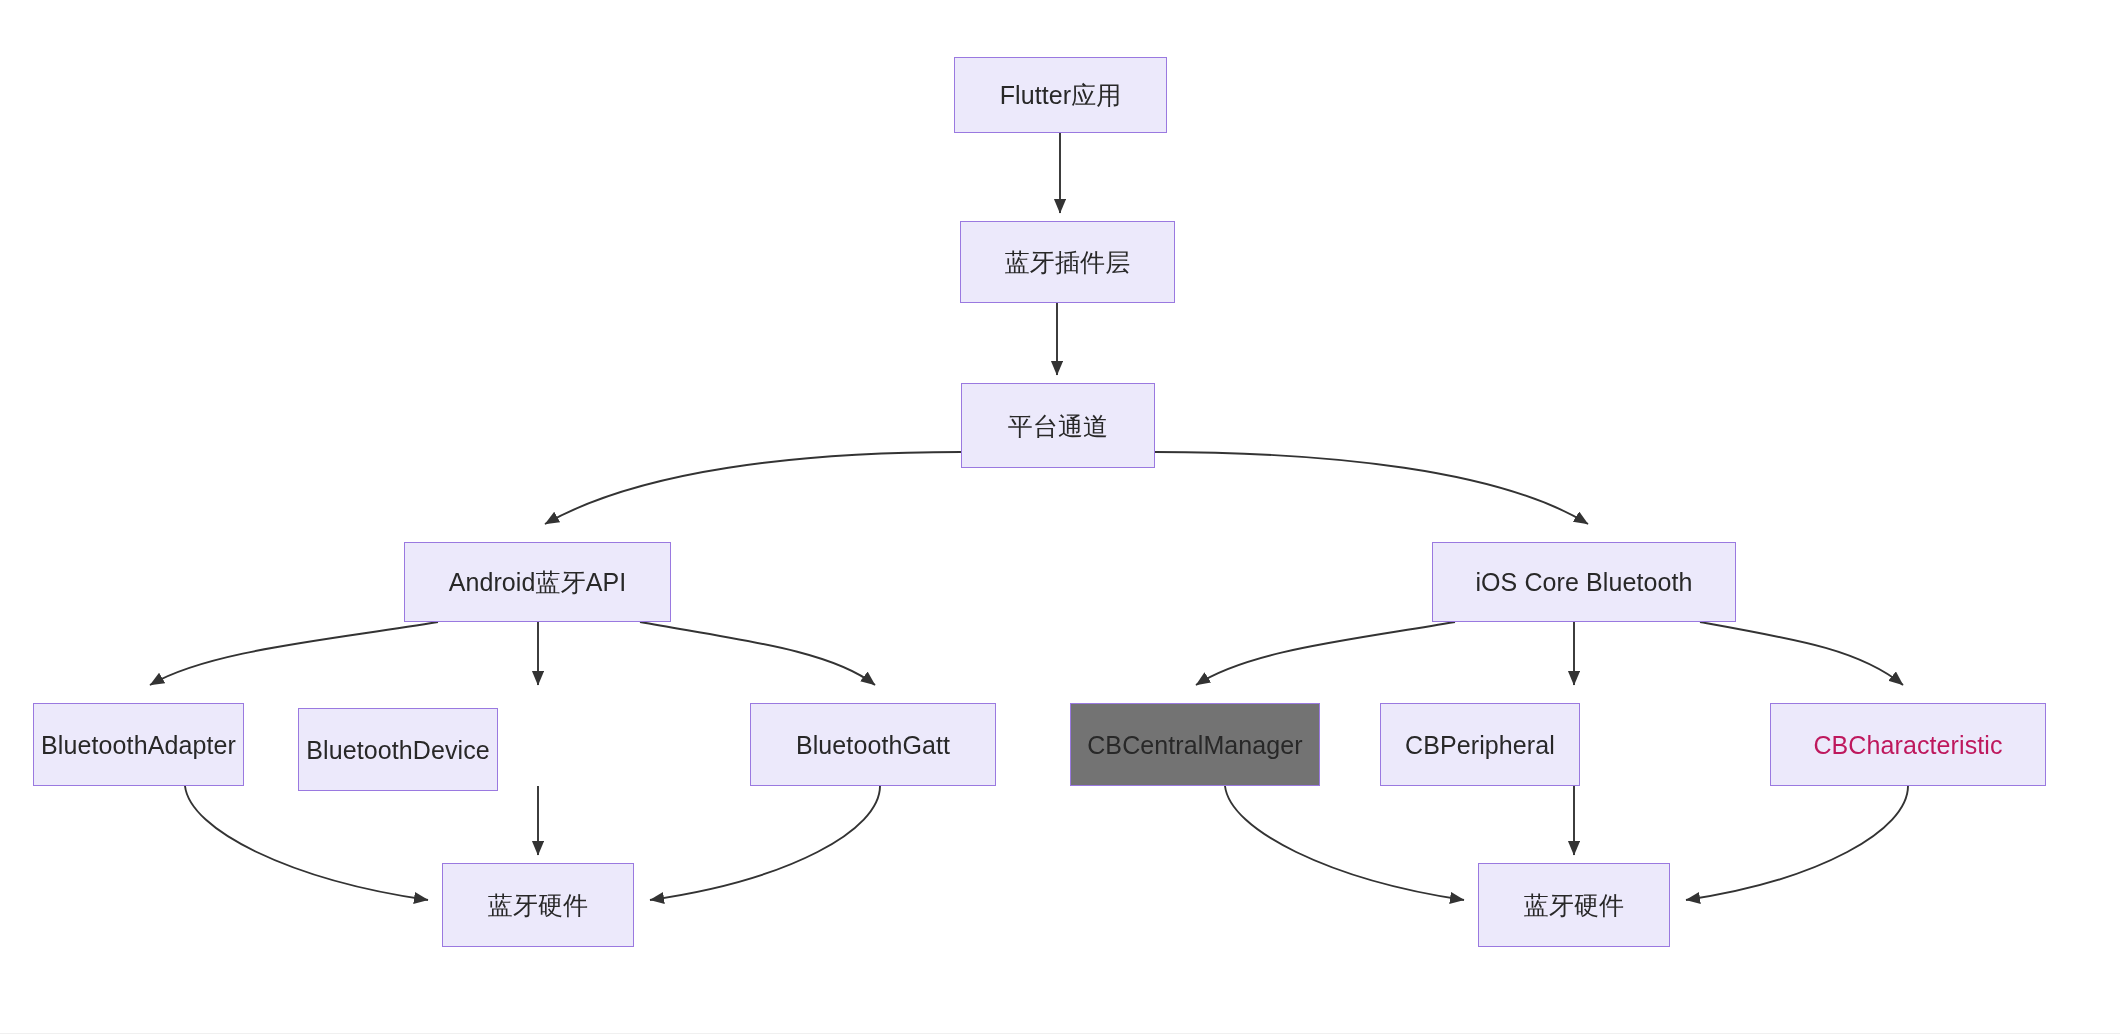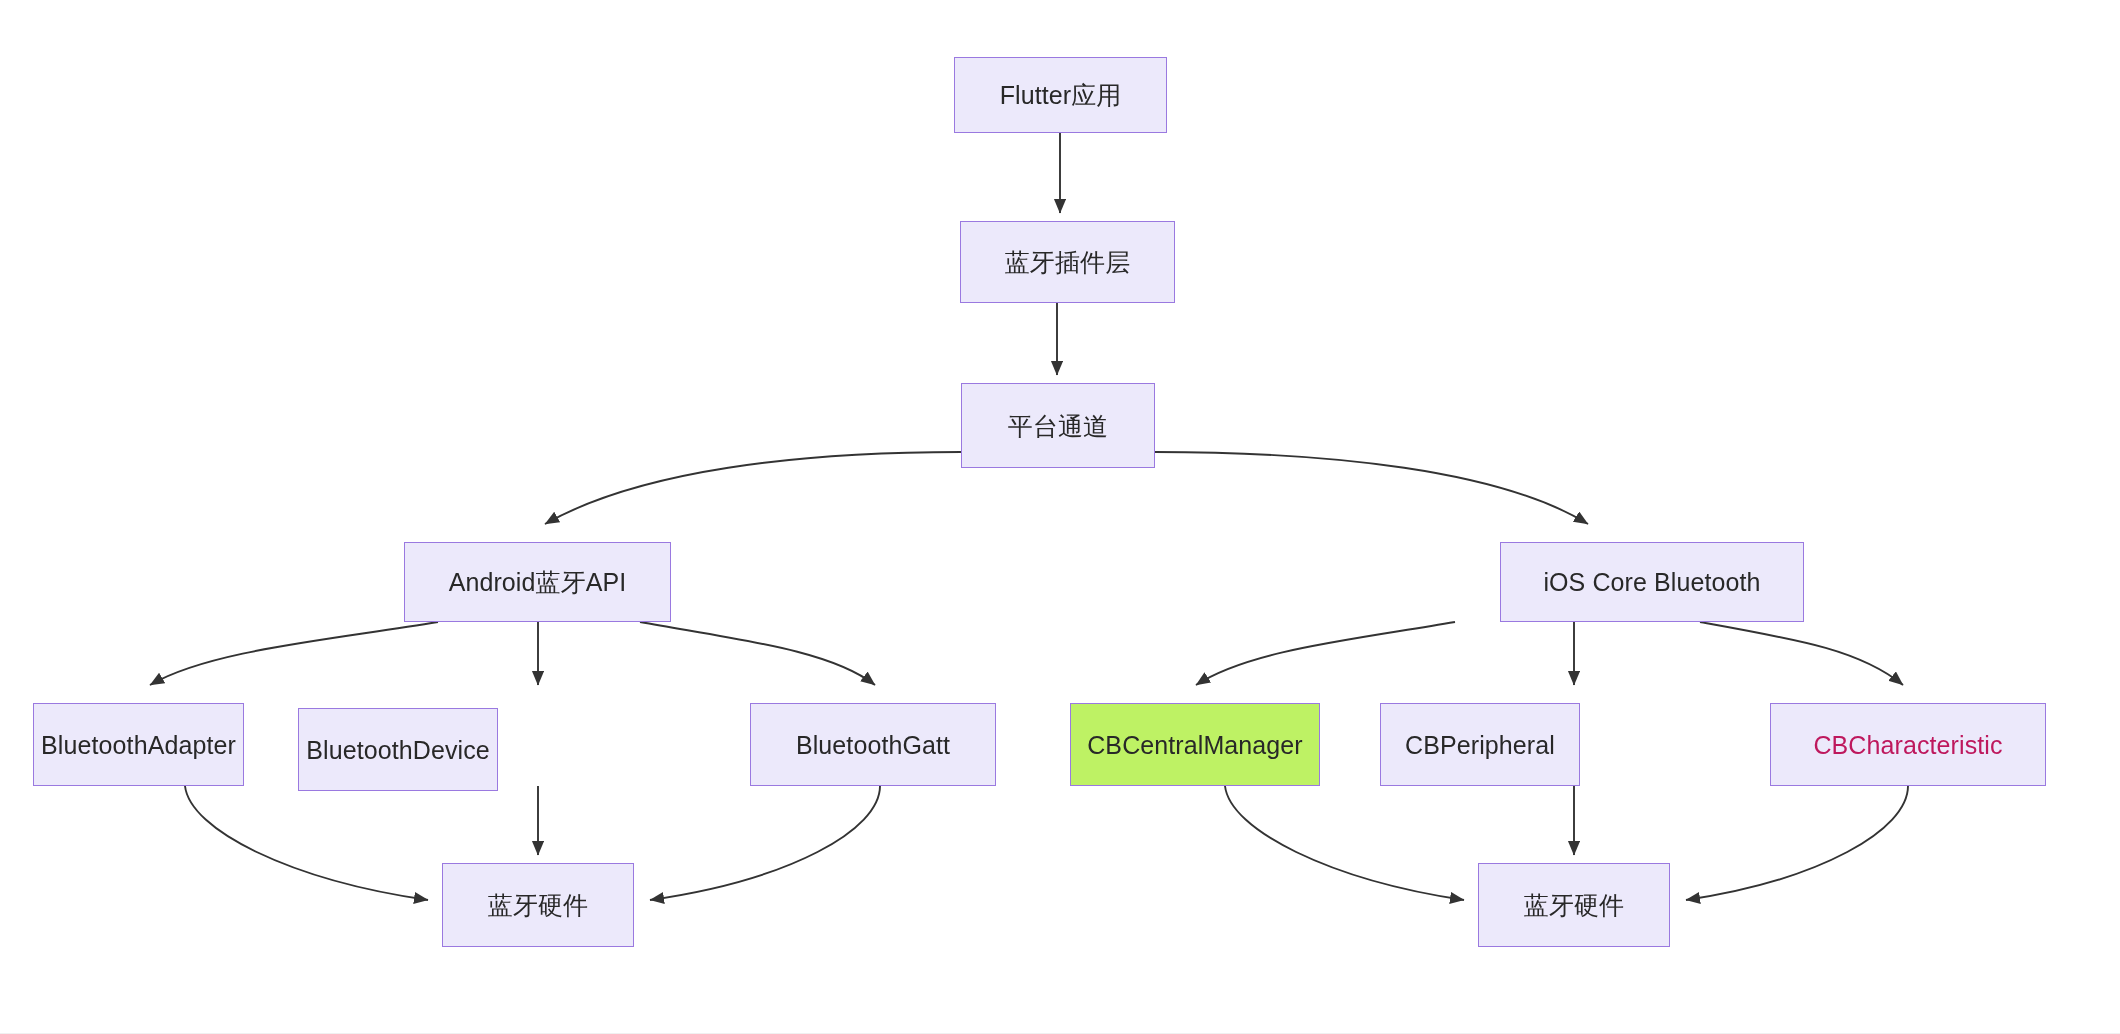--- a/index.html
+++ b/index.html
@@ -84,33 +84,33 @@
       </div>
       <div class="node" style="left: 948px; top: 221px; width: 215px; height: 82px; background: rgb(236, 233, 251); border-color: rgb(154, 121, 224); color: rgb(40, 40, 40); margin-left: 12px;">
         <span class="node-label">蓝牙插件层</span>
       </div>
       <div class="node" style="left: 961px; top: 383px; width: 194px; height: 85px; background: rgb(236, 233, 251); border-color: rgb(154, 121, 224); color: rgb(40, 40, 40);">
         <span class="node-label">平台通道</span>
       </div>
       <div class="node" style="left: 404px; top: 542px; width: 267px; height: 80px; background: rgb(236, 233, 251); border-color: rgb(154, 121, 224); color: rgb(40, 40, 40);">
         <span class="node-label">Android蓝牙API</span>
       </div>
-      <div class="node" style="left: 1500px; top: 542px; width: 304px; height: 80px; background: rgb(236, 233, 251); border-color: rgb(154, 121, 224); color: rgb(40, 40, 40);">
+      <div class="node" style="left: 1432px; top: 542px; width: 304px; height: 80px; background: rgb(236, 233, 251); border-color: rgb(154, 121, 224); color: rgb(40, 40, 40);">
         <span class="node-label">iOS Core Bluetooth</span>
       </div>
       <div class="node" style="left: 33px; top: 703px; width: 211px; height: 83px; background: rgb(236, 233, 251); border-color: rgb(154, 121, 224); color: rgb(40, 40, 40);">
         <span class="node-label">BluetoothAdapter</span>
       </div>
       <div class="node" style="left: 298px; top: 708px; width: 200px; height: 83px; background: rgb(236, 233, 251); border-color: rgb(154, 121, 224); color: rgb(40, 40, 40);">
         <span class="node-label">BluetoothDevice</span>
       </div>
       <div class="node" style="left: 750px; top: 703px; width: 246px; height: 83px; background: rgb(236, 233, 251); border-color: rgb(154, 121, 224); color: rgb(40, 40, 40);">
         <span class="node-label">BluetoothGatt</span>
       </div>
-      <div class="node" style="left: 1070px; top: 703px; width: 250px; height: 83px; background: #bef264; border-color: rgb(154, 121, 224); color: rgb(40, 40, 40);">
+      <div class="node" style="left: 1070px; top: 703px; width: 250px; height: 83px; background: #737373; border-color: rgb(154, 121, 224); color: rgb(40, 40, 40);">
         <span class="node-label">CBCentralManager</span>
       </div>
       <div class="node" style="left: 1380px; top: 703px; width: 200px; height: 83px; background: rgb(236, 233, 251); border-color: rgb(154, 121, 224); color: rgb(40, 40, 40);">
         <span class="node-label">CBPeripheral</span>
       </div>
       <div class="node" style="left: 1770px; top: 703px; width: 276px; height: 83px; background: rgb(236, 233, 251); border-color: rgb(154, 121, 224); color: #be185d;">
         <span class="node-label">CBCharacteristic</span>
       </div>
       <div class="node" style="left: 442px; top: 863px; width: 192px; height: 84px; background: rgb(236, 233, 251); border-color: rgb(154, 121, 224); color: rgb(40, 40, 40);">
         <span class="node-label">蓝牙硬件</span>

